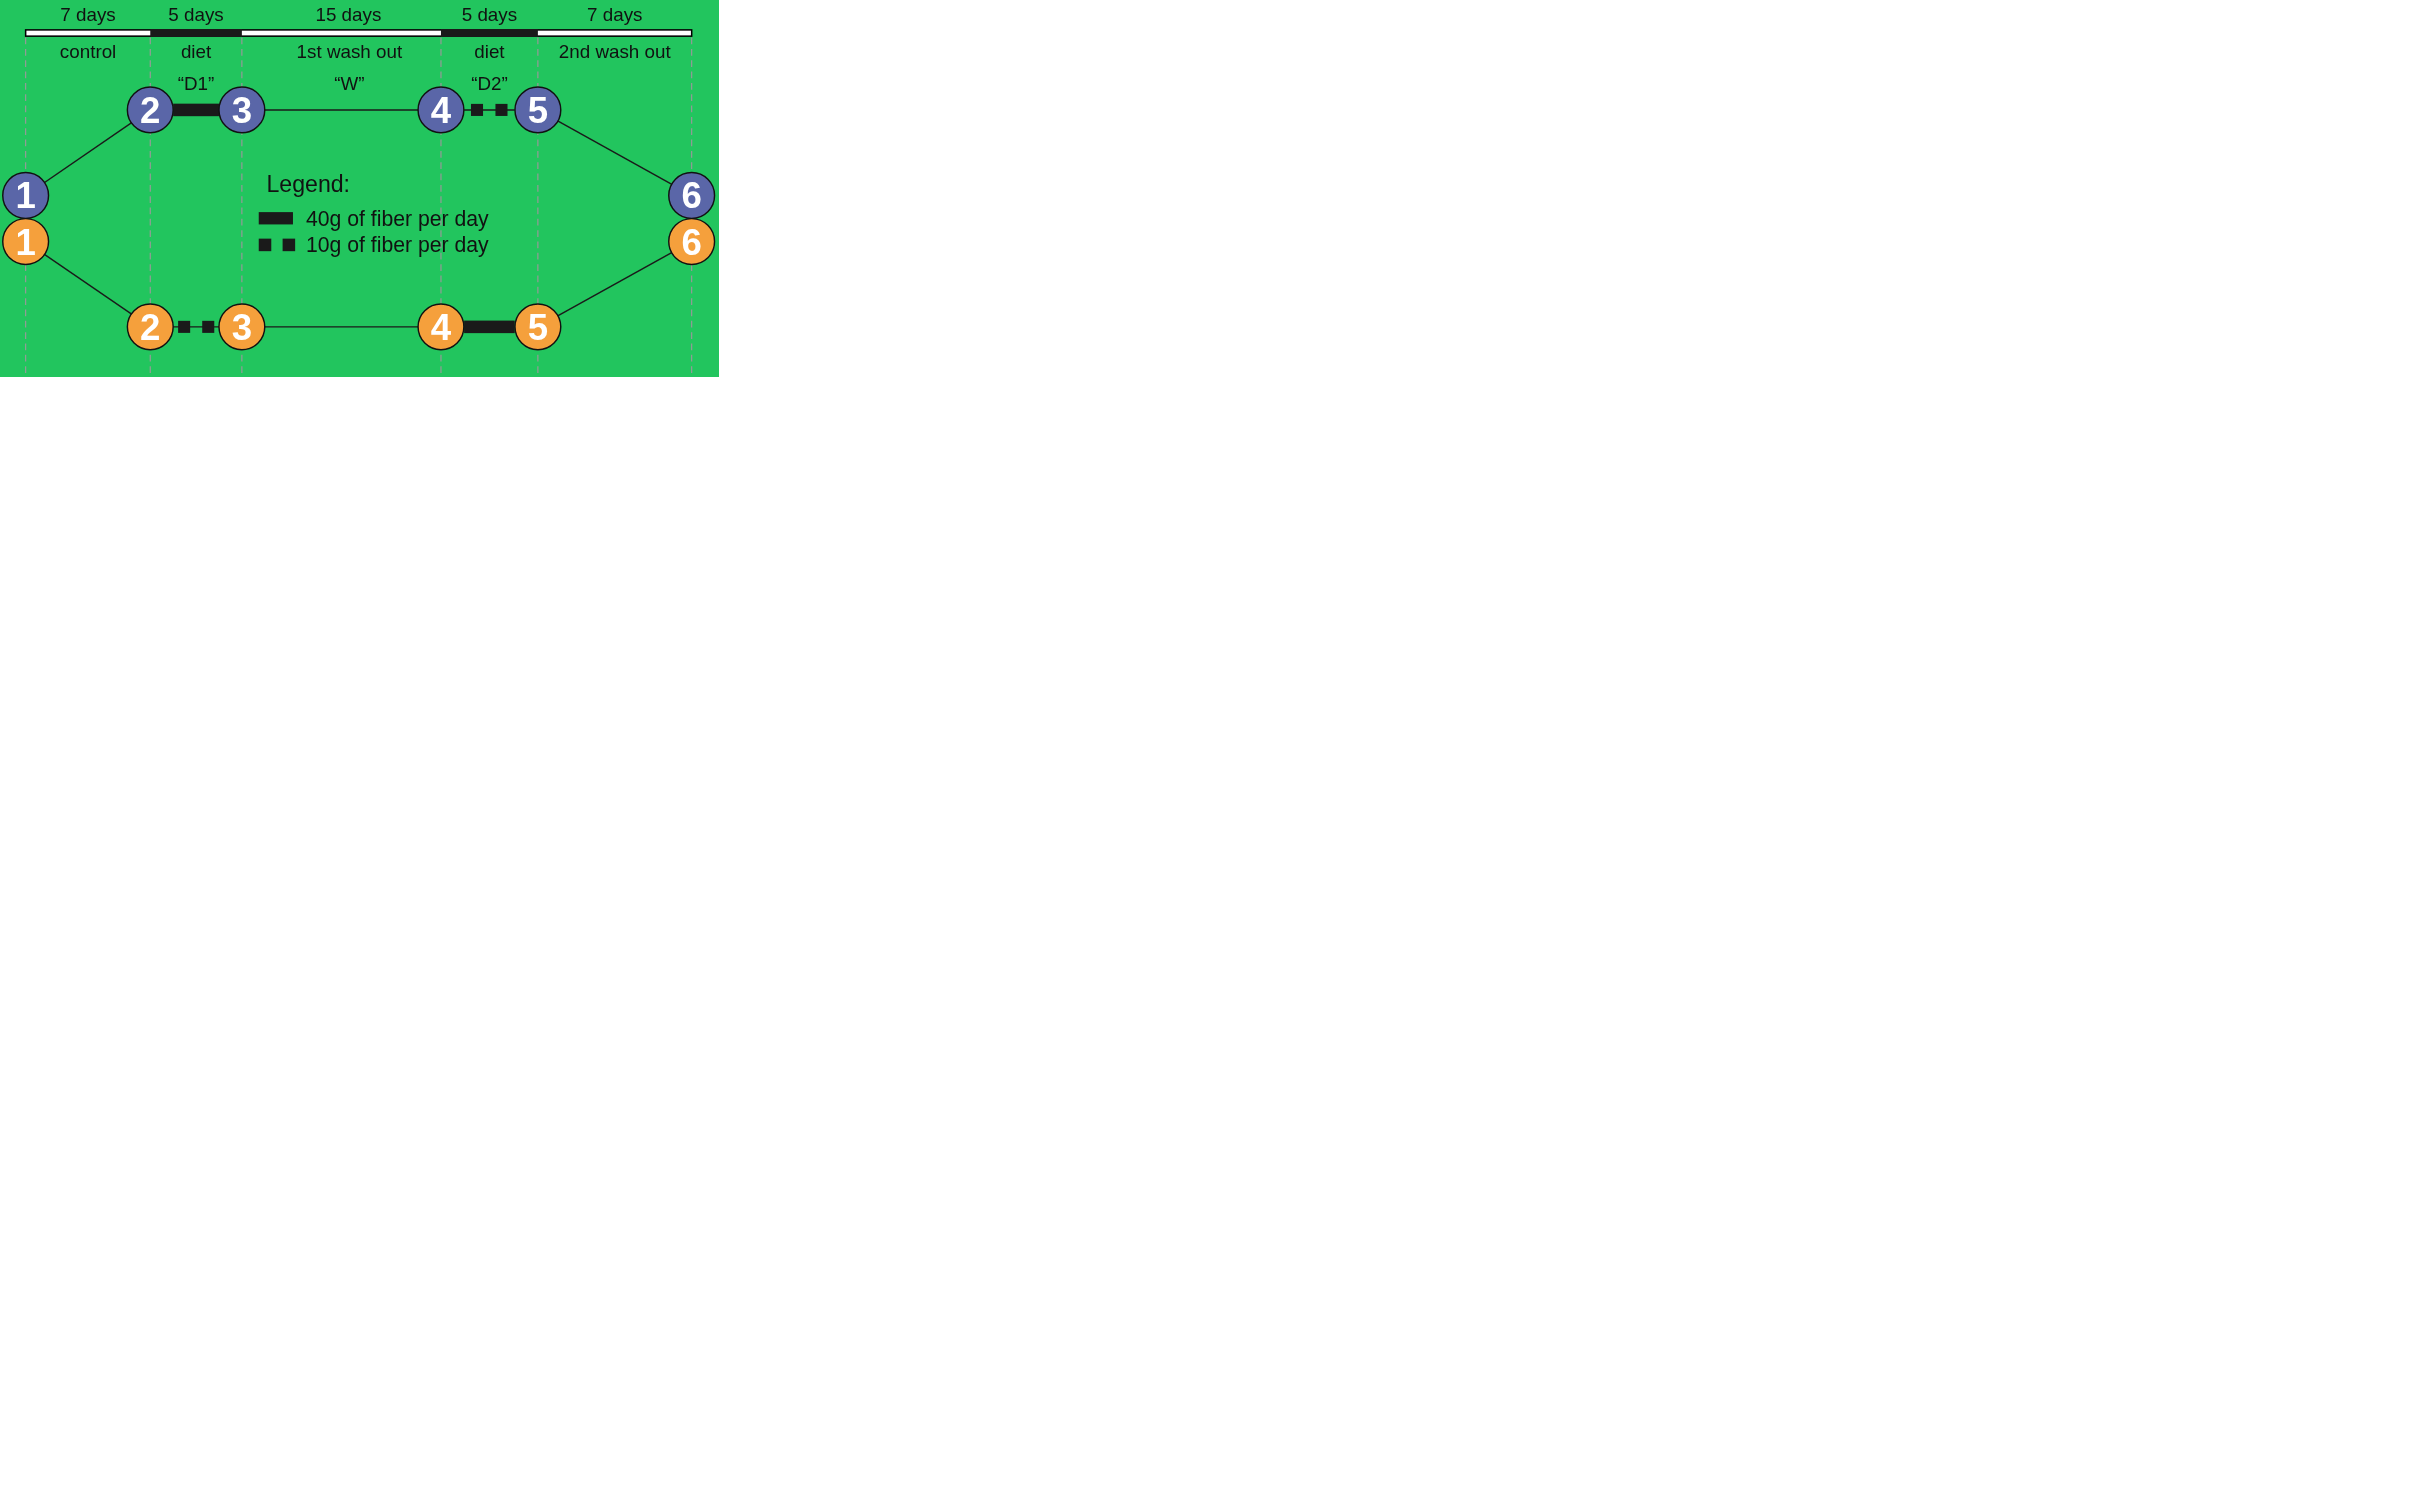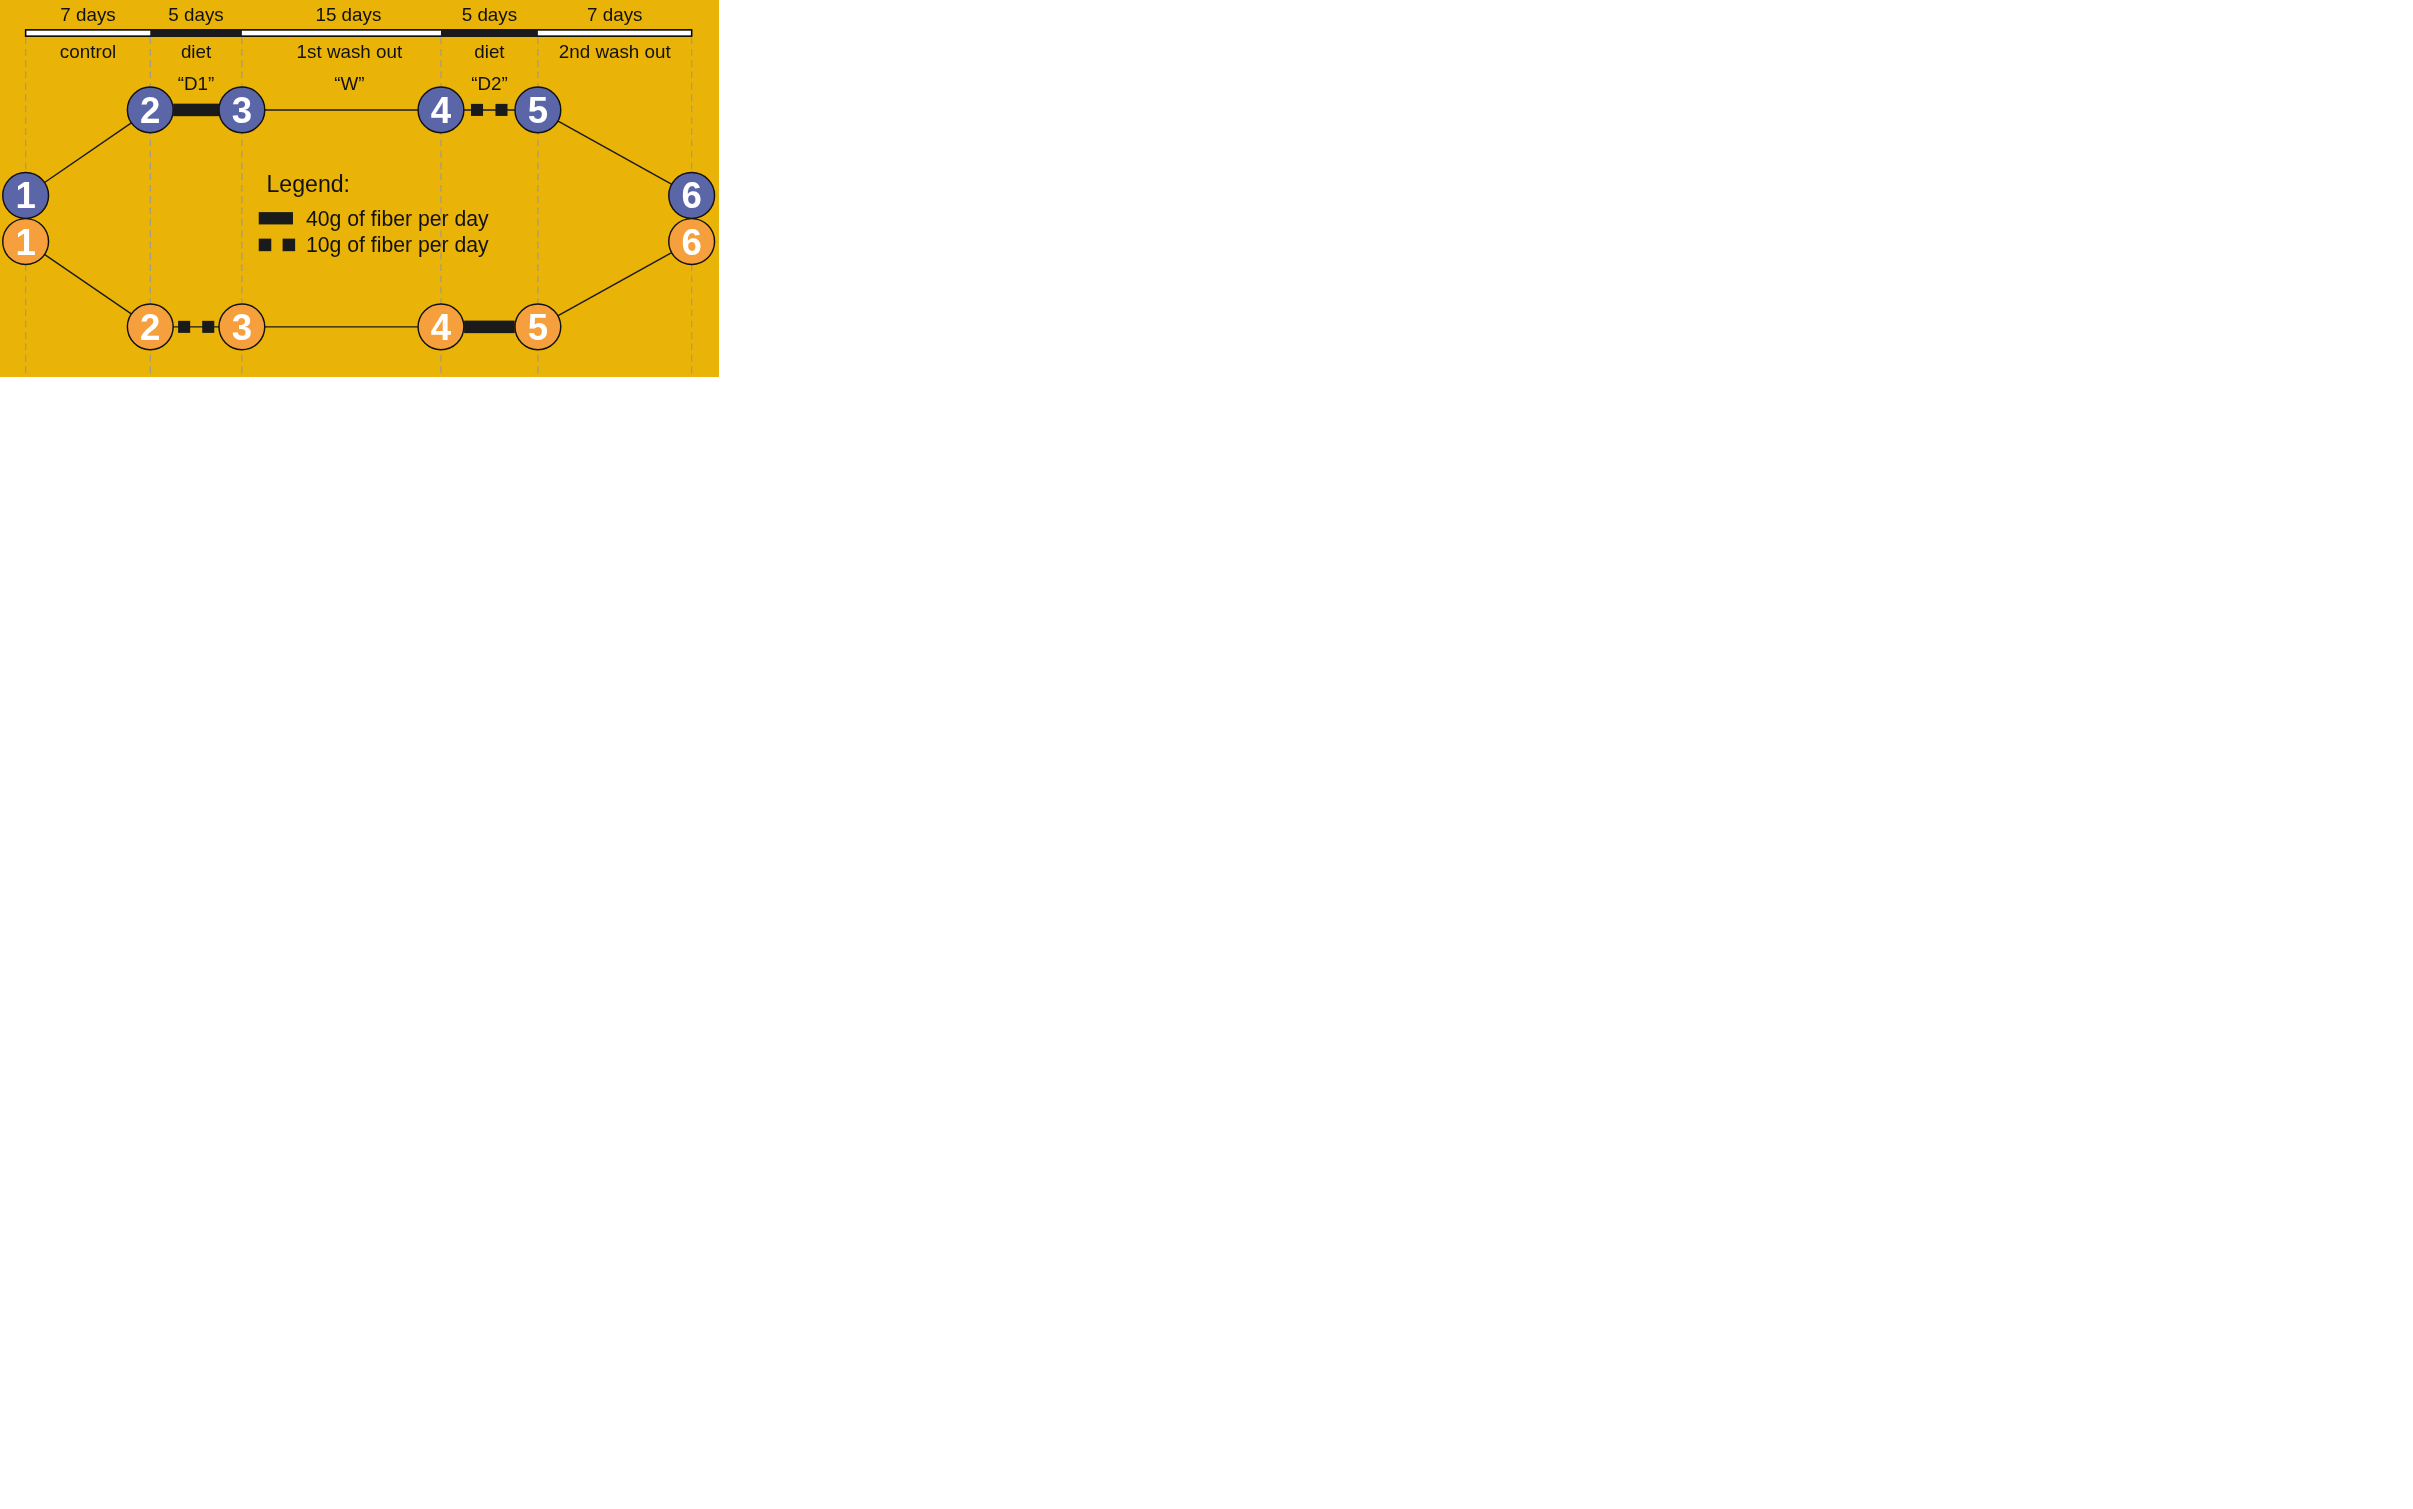--- a/index.html
+++ b/index.html
@@ -3,21 +3,21 @@
 <meta charset="utf-8">
 <style>
   html, body {
     margin: 0;
     padding: 0;
     background: #ffffff;
   }
   .figure-wrap {
     width: 719px;
     height: 377px;
-    background: #eab308;
+    background: #22c55e;
     font-family: "Liberation Sans", sans-serif;
   }
   svg { display: block; }
   text {
     font-family: "Liberation Sans", sans-serif;
     fill: #111111;
   }
   .duration-label, .phase-label, .code-label {
     font-size: 39px;
   }

